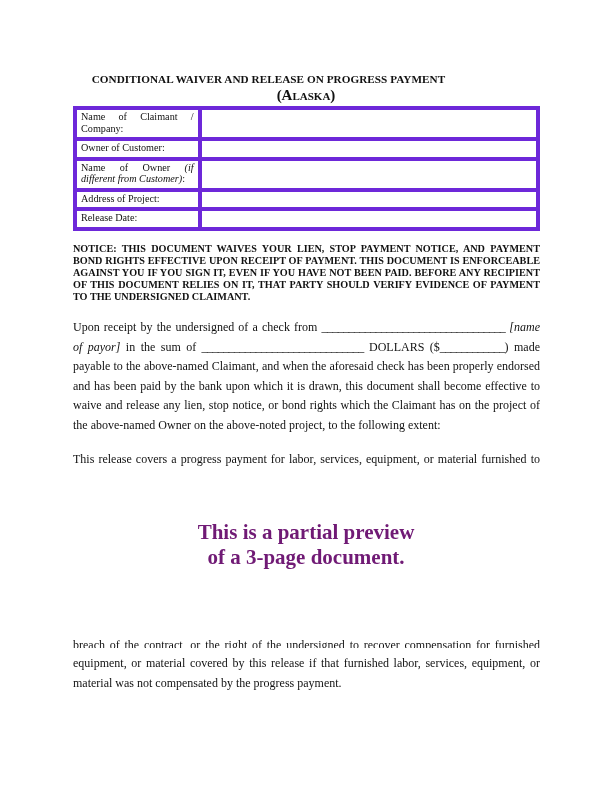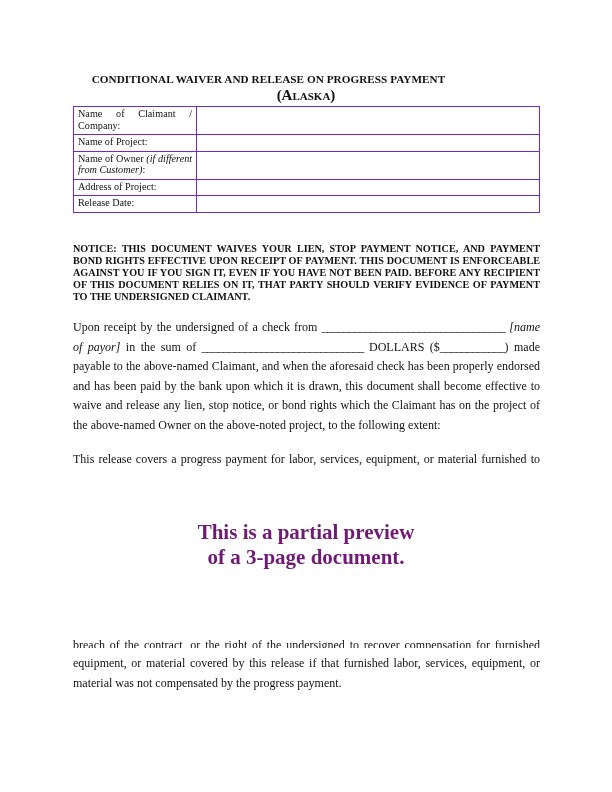--- a/index.html
+++ b/index.html
@@ -41,21 +41,21 @@
     }
     table.info {
       position: absolute;
       left: 73px;
       top: 106px;
       width: 467px;
       border-collapse: collapse;
       font-size: 10.2px;
     }
     table.info td {
-      border: 1px solid #6d28d9;
+      border: 4px solid #6d28d9;
       padding: 1px 4px 1px 4px;
       vertical-align: top;
       line-height: 11.6px;
     }
     table.info td.label {
       width: 116px;
       text-align: justify;
       text-align-last: left;
     }
     table.info td.value {
@@ -133,21 +133,21 @@
   <div class="title">CONDITIONAL WAIVER AND RELEASE ON PROGRESS PAYMENT</div>
   <div class="subtitle">(Alaska)</div>
 
   <table class="info">
     <tbody>
         <tr class="two-line">
       <td class="label">Name of Claimant / Company:</td>
       <td class="value"></td>
     </tr>
     <tr class="one-line">
-      <td class="label">Name of Project:</td>
+      <td class="label">Owner of Customer:</td>
       <td class="value"></td>
     </tr>
     <tr class="two-line">
       <td class="label"><span>Name of Owner </span><i>(if different from Customer)</i><span>:</span></td>
       <td class="value"></td>
     </tr>
     <tr class="one-line">
       <td class="label">Address of Project:</td>
       <td class="value"></td>
     </tr>

